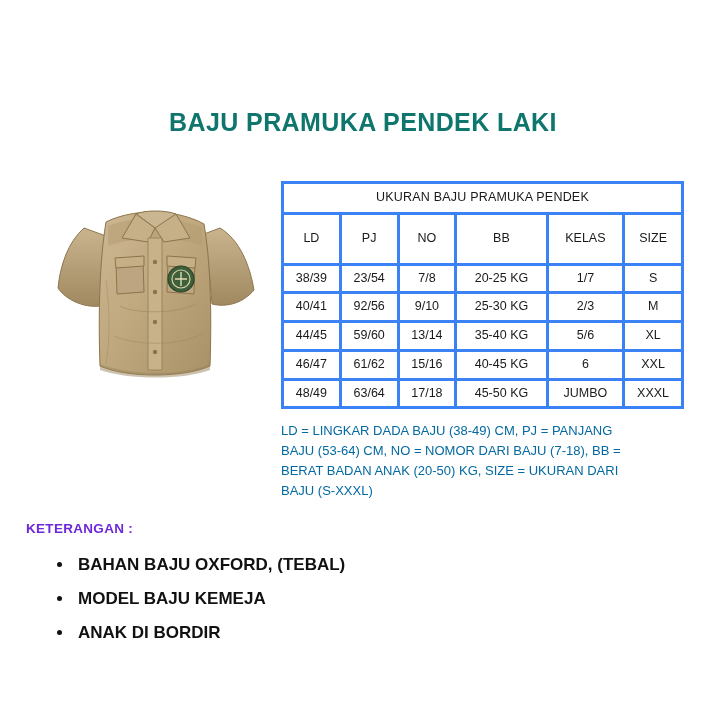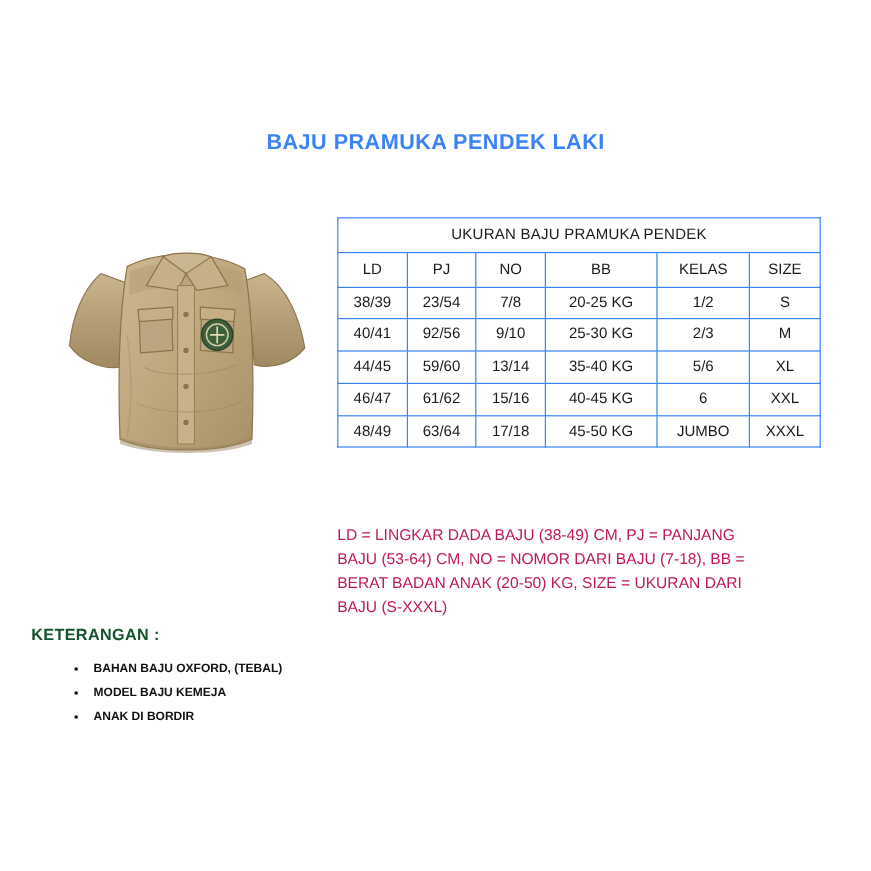--- a/index.html
+++ b/index.html
@@ -22,24 +22,24 @@
     height: 726px;
   }
 
   
   .title {
     position: absolute;
     left: 0;
     top: 108px;
     width: 726px;
     text-align: center;
-    font-size: 18px;
+    font-size: 25px;
     font-weight: bold;
     letter-spacing: 0.4px;
-    color: #3b82f6;
+    color: #0f766e;
   }
 
   
   .photo-wrap {
     position: absolute;
     left: 44px;
     top: 188px;
     width: 222px;
     height: 212px;
   }
@@ -56,63 +56,63 @@
     top: 181px;
     width: 403px;
   }
   table.size-table {
     border-collapse: collapse;
     width: 403px;
     font-size: 12.5px;
     color: #1a1a1a;
   }
   table.size-table td, table.size-table th {
-    border: 1px solid #3b82f6;
+    border: 3px solid #3b82f6;
     text-align: center;
     padding: 6px 2px;
     font-weight: normal;
     line-height: 1.1;
   }
   table.size-table .caption-cell {
     padding: 7px 2px;
     font-size: 12.5px;
     letter-spacing: 0.2px;
   }
   table.size-table .head-row td {
-    padding: 7px 2px;
+    padding: 17px 2px;
   }
 
   
   .legend {
     position: absolute;
     left: 281px;
-    top: 436px;
+    top: 421px;
     width: 360px;
     font-size: 13px;
     line-height: 1.55;
-    color: #be185d;
+    color: #0369a1;
   }
 
   
   .keterangan-title {
     position: absolute;
     left: 26px;
     top: 521px;
     font-size: 13.5px;
     font-weight: bold;
     letter-spacing: 0.3px;
-    color: #14532d;
+    color: #6d28d9;
   }
   .keterangan-list {
     position: absolute;
     left: 48px;
     top: 548px;
     margin: 0;
     padding-left: 26px;
-    font-size: 10px;
+    font-size: 17px;
     font-weight: bold;
     line-height: 2.0;
     color: #111111;
   }
   .keterangan-list li {
     padding-left: 4px;
   }
 </style>
 </head>
 <body>
@@ -185,21 +185,21 @@
           <td>NO</td>
           <td>BB</td>
           <td>KELAS</td>
           <td>SIZE</td>
         </tr>
         <tr>
           <td>38/39</td>
           <td>23/54</td>
           <td>7/8</td>
           <td>20-25 KG</td>
-          <td>1/2</td>
+          <td>1/7</td>
           <td>S</td>
         </tr>
         <tr>
           <td>40/41</td>
           <td>92/56</td>
           <td>9/10</td>
           <td>25-30 KG</td>
           <td>2/3</td>
           <td>M</td>
         </tr>

